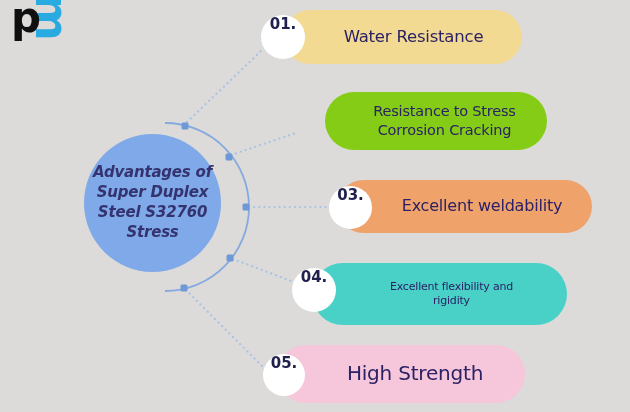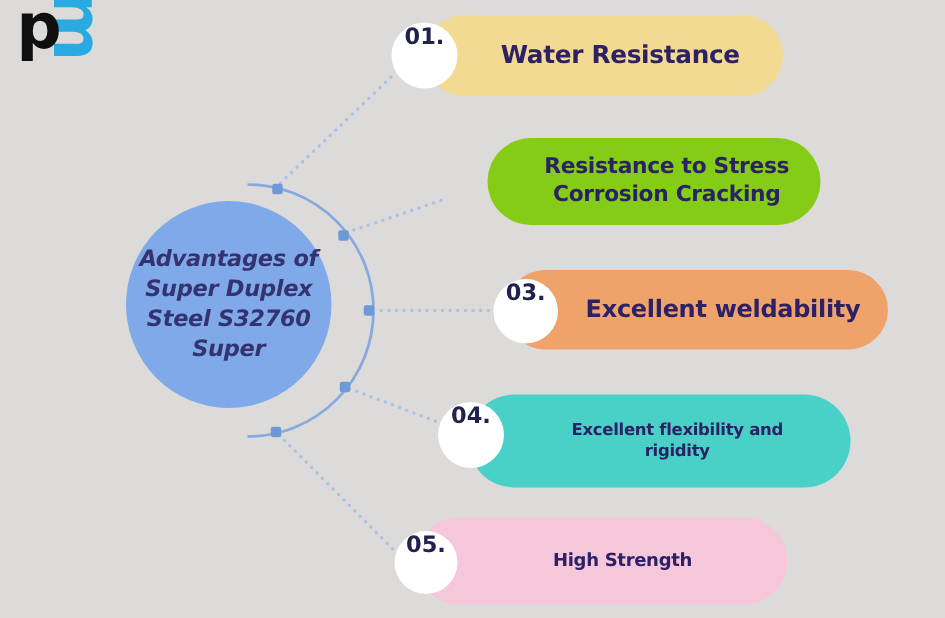--- a/index.html
+++ b/index.html
@@ -15,32 +15,32 @@
   .connectors{position:absolute;left:0;top:0;z-index:1;}
 
   
   .center-circle{position:absolute;left:84px;top:134px;width:137px;height:138px;border-radius:50%;
     display:flex;align-items:center;justify-content:center;text-align:center;z-index:2;}
   .center-title{font-weight:bold;font-size:15px;line-height:1.32;letter-spacing:-0.2px;font-style:italic;}
   .center-title span{display:block;white-space:nowrap;}
 
   
   .pill{position:absolute;border-radius:31px;display:flex;align-items:center;z-index:2;}
-  .pill-label{flex:1;text-align:center;font-weight:bold;letter-spacing:-0.2px;}
+  .pill-label{flex:1;text-align:center;font-weight:normal;letter-spacing:-0.2px;}
   .pill-label span{display:block;white-space:nowrap;line-height:1.28;}
   .pill-1{left:283px;top:10px;width:217px;height:54px;padding-left:22px;}
   .pill-1 .pill-label{font-size:16.5px;}
   .pill-2{left:325px;top:92px;width:205px;height:58px;padding-left:17px;}
   .pill-2 .pill-label{font-size:14.5px;}
   .pill-3{left:337px;top:180px;width:220px;height:53px;padding-left:35px;}
   .pill-3 .pill-label{font-size:16px;}
   .pill-4{left:312px;top:263px;width:231px;height:62px;padding-left:24px;}
   .pill-4 .pill-label{font-size:11px;}
   .pill-5{left:277px;top:345px;width:220px;height:58px;padding-left:28px;}
-  .pill-5 .pill-label{font-size:12px;}
+  .pill-5 .pill-label{font-size:20px;}
 
   
   .numcircle{position:absolute;background:#ffffff;border-radius:50%;display:flex;align-items:flex-start;justify-content:center;z-index:3;}
   .numcircle span{font-weight:bold;font-size:15px;}
   .num-1{left:261px;top:15px;width:44px;height:44px;}
   .num-2{left:297px;top:103px;width:45px;height:45px;}
   .num-3{left:329px;top:186px;width:43px;height:43px;}
   .num-4{left:292px;top:268px;width:44px;height:44px;}
   .num-5{left:263px;top:354px;width:42px;height:42px;}
 </style>
@@ -68,21 +68,21 @@
     <rect x="242.5" y="203.5" width="7" height="7" rx="1.5" style="fill: rgb(111, 152, 214);"></rect>
     <rect x="226.5" y="254.5" width="7" height="7" rx="1.5" style="fill: rgb(111, 152, 214);"></rect>
     <rect x="180.5" y="284.5" width="7" height="7" rx="1.5" style="fill: rgb(111, 152, 214);"></rect>
   </svg>
 
   <div class="center-circle" style="background-color: rgb(127, 169, 233);">
     <div class="center-title" style="color: rgb(53, 51, 111);">
       <span>Advantages of</span>
       <span>Super Duplex</span>
       <span>Steel S32760</span>
-      <span>Super</span>
+      <span>Stress</span>
     </div>
   </div>
 
   <div class="pill pill-1" style="background-color: rgb(243, 218, 146);">
     <div class="pill-label" style="color: rgb(43, 33, 100);">
       <span>Water Resistance</span>
     </div>
   </div>
   <div class="pill pill-2" style="background-color: #84cc16;">
     <div class="pill-label" style="color: rgb(43, 33, 100);">

